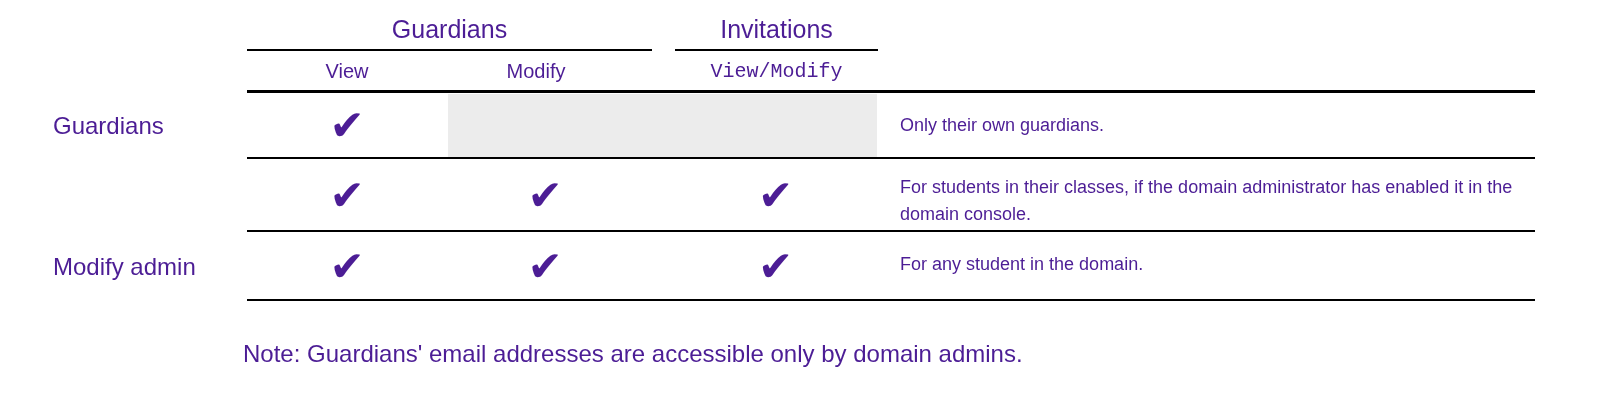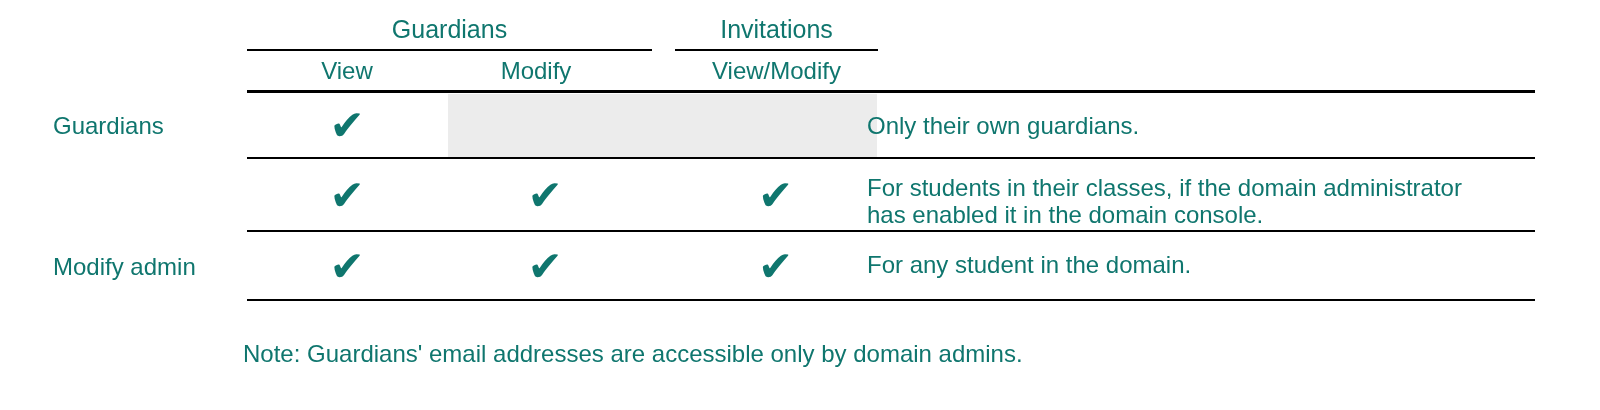--- a/index.html
+++ b/index.html
@@ -1,34 +1,34 @@
 <!DOCTYPE html>
 <html><head>
 <meta charset="utf-8">
 <style>
   html,body{margin:0;padding:0;background:#ffffff;}
   .page{
     position:relative;
     width:1600px;height:410px;
     background:#ffffff;
     font-family:"Liberation Sans", sans-serif;
-    color:#0f766e;
+    color:#4c1d95;
     overflow:hidden;
   }
   .abs{position:absolute;}
   .center{display:flex;align-items:center;justify-content:center;text-align:center;}
   .vcenter{display:flex;align-items:center;}
 
   .group-header{top:12px;height:34px;font-size:25px;}
-  .sub-header{top:54px;height:34px;font-size:24px;}
+  .sub-header{top:54px;height:34px;font-size:20px;}
 
   .rule{background:#000000;}
 
   .row-label{left:53px;width:190px;font-size:24px;}
-  .note{left:867px;font-size:24px;line-height:27px;}
+  .note{left:900px;font-size:18px;line-height:27px;}
 
   .check-cell{font-family:"DejaVu Sans", sans-serif;font-size:42px;line-height:1;}
   .check-cell span{display:inline-block;}
 
   .blocked-cell{left:448px;top:94px;width:429px;height:64px;background:#ececec;}
 
   .footnote{left:243px;top:340px;height:28px;font-size:24px;line-height:28px;}
 </style>
 </head>
 <body>
@@ -36,21 +36,21 @@
 <div class="page">
 
   <div class="abs center group-header" style="left:247px;width:405px;">Guardians</div>
   <div class="abs center group-header" style="left:675px;width:203px;">Invitations</div>
 
   <div class="abs rule" style="left:247px;top:49px;width:405px;height:2px;"></div>
   <div class="abs rule" style="left:675px;top:49px;width:203px;height:2px;"></div>
 
   <div class="abs center sub-header" style="left:247px;width:200px;">View</div>
   <div class="abs center sub-header" style="left:436px;width:200px;">Modify</div>
-  <div class="abs center sub-header" style="left:675px;width:203px;">View/Modify</div>
+  <div class="abs center sub-header" style="left:675px;width:203px;font-family:Liberation Mono, monospace;">View/Modify</div>
 
   <div class="abs rule" style="left:247px;top:90px;width:1288px;height:3px;"></div>
 
   <div class="abs blocked-cell"></div>
   <div class="abs vcenter row-label" style="top:93px;height:65px;">Guardians</div>
   <div class="abs center check-cell" style="left:247px;top:93px;width:200px;height:65px;">
     <span>✔</span>
   </div>
   <div class="abs vcenter note" style="top:93px;height:65px;width:640px;">Only their own guardians.</div>
 

